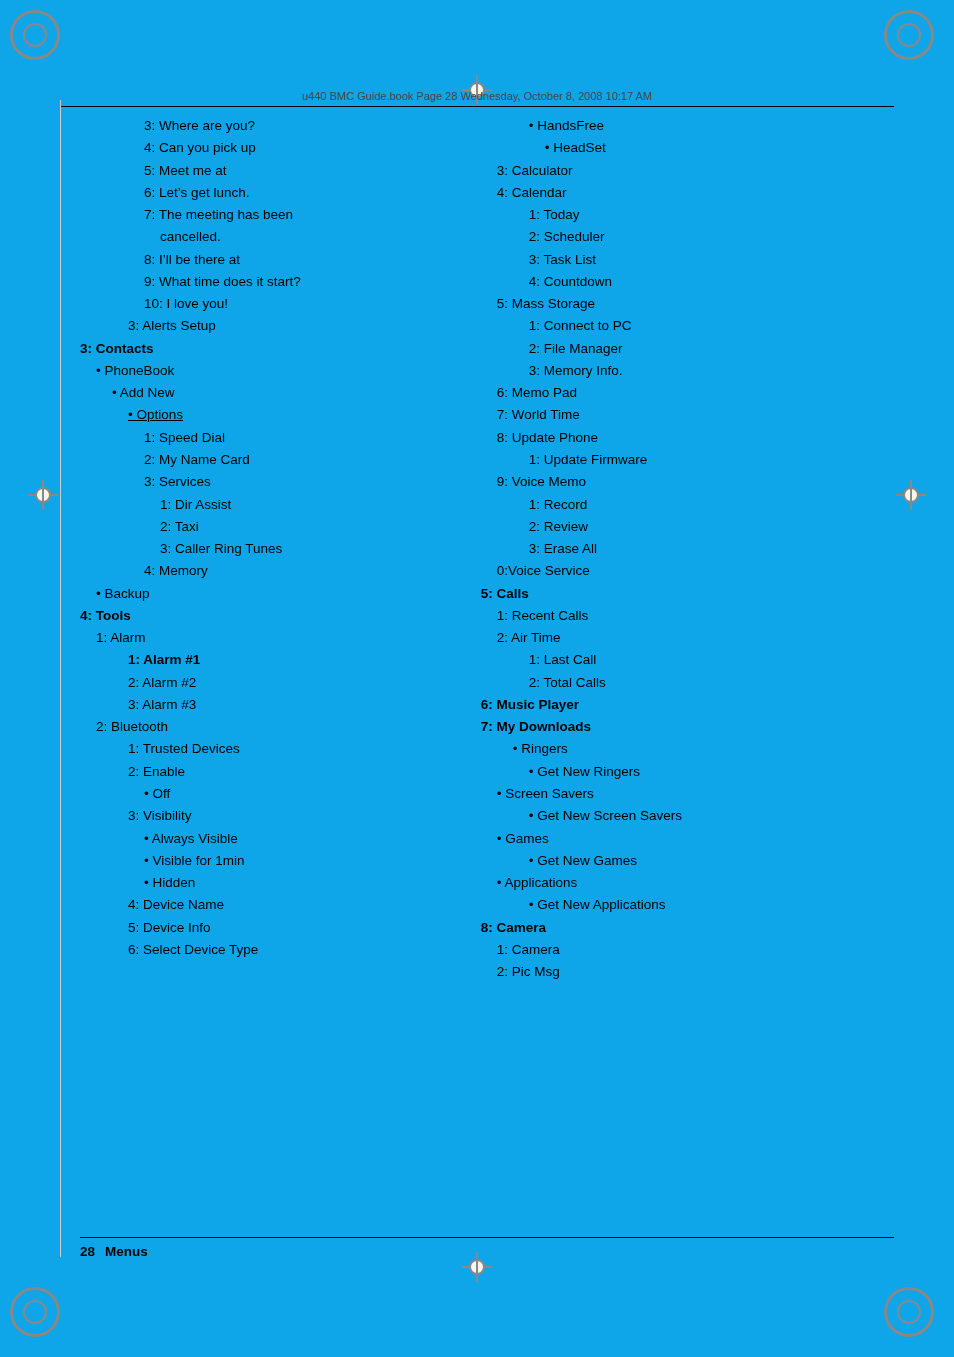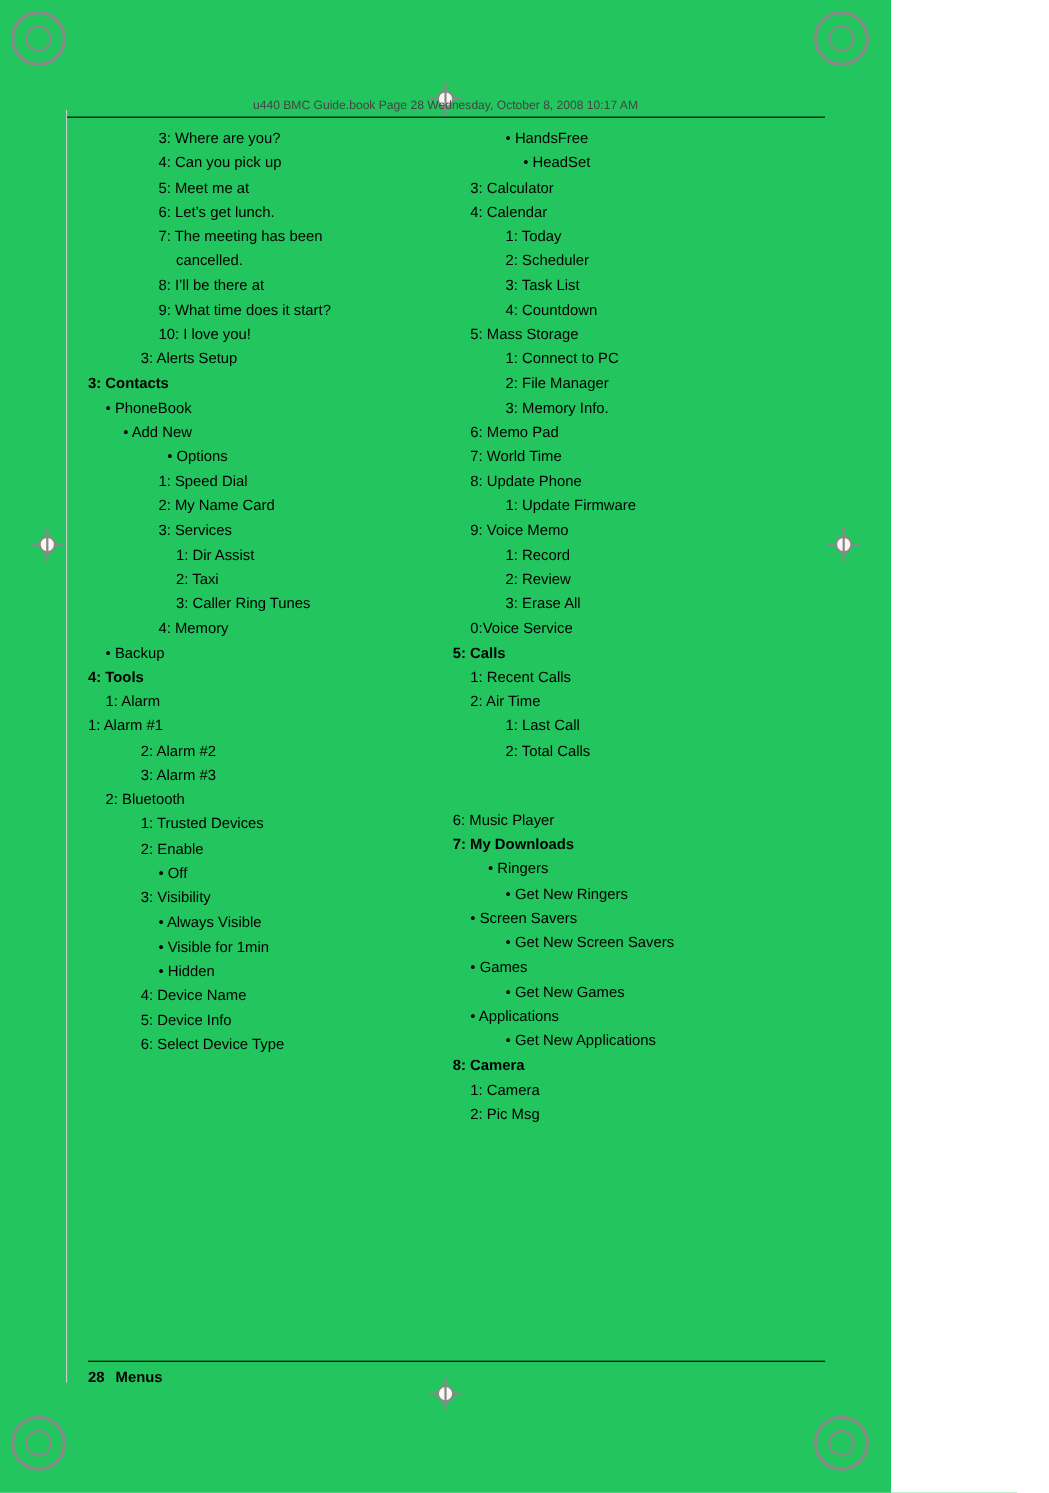--- a/index.html
+++ b/index.html
@@ -12,23 +12,23 @@
       width: 954px;
       min-height: 1357px;
       background: #ffffff;
       font-family: Arial, Helvetica, sans-serif;
       font-size: 14px;
       color: #000000;
       position: relative;
     }
 
     .page-container {
-      width: 810px;
+      width: 954px;
       min-height: 1357px;
-      background: #22c55e;
+      background: #0ea5e9;
       position: relative;
       overflow: hidden;
     }
 
     
     .corner-decoration {
       position: absolute;
       width: 60px;
       height: 60px;
     }
@@ -227,32 +227,32 @@
         <p class="line" style="margin-left: 64px;">6: Let’s get lunch.</p>
         <p class="line" style="margin-left: 64px;">7: The meeting has been</p>
         <p class="line" style="margin-left: 80px;">cancelled.</p>
         <p class="line" style="margin-left: 64px;">8: I’ll be there at</p>
         <p class="line" style="margin-left: 64px;">9: What time does it start?</p>
         <p class="line" style="margin-left: 64px;">10: I love you!</p>
         <p class="line" style="margin-left: 48px;">3: Alerts Setup</p>
         <p class="line" style="margin-left: 0px; font-weight: bold;">3: Contacts</p>
         <p class="line" style="margin-left: 16px;">• PhoneBook</p>
         <p class="line" style="margin-left: 32px;">• Add New</p>
-        <p class="line" style="margin-left: 72px;">• Options</p>
+        <p class="line" style="margin-left: 48px; text-decoration: underline;">• Options</p>
         <p class="line" style="margin-left: 64px;">1: Speed Dial</p>
         <p class="line" style="margin-left: 64px;">2: My Name Card</p>
         <p class="line" style="margin-left: 64px;">3: Services</p>
         <p class="line" style="margin-left: 80px;">1: Dir Assist</p>
         <p class="line" style="margin-left: 80px;">2: Taxi</p>
         <p class="line" style="margin-left: 80px;">3: Caller Ring Tunes</p>
         <p class="line" style="margin-left: 64px;">4: Memory</p>
         <p class="line" style="margin-left: 16px;">• Backup</p>
         <p class="line" style="margin-left: 0px; font-weight: bold;">4: Tools</p>
         <p class="line" style="margin-left: 16px;">1: Alarm</p>
-        <p class="line" style="">1: Alarm #1</p>
+        <p class="line" style="margin-left: 48px; font-weight: bold;">1: Alarm #1</p>
         <p class="line" style="margin-left: 48px;">2: Alarm #2</p>
         <p class="line" style="margin-left: 48px;">3: Alarm #3</p>
         <p class="line" style="margin-left: 16px;">2: Bluetooth</p>
         <p class="line" style="margin-left: 48px;">1: Trusted Devices</p>
         <p class="line" style="margin-left: 48px;">2: Enable</p>
         <p class="line" style="margin-left: 64px;">• Off</p>
         <p class="line" style="margin-left: 48px;">3: Visibility</p>
         <p class="line" style="margin-left: 64px;">• Always Visible</p>
         <p class="line" style="margin-left: 64px;">• Visible for 1min</p>
         <p class="line" style="margin-left: 64px;">• Hidden</p>
@@ -280,21 +280,21 @@
         <p class="line" style="margin-left: 16px;">9: Voice Memo</p>
         <p class="line" style="margin-left: 48px;">1: Record</p>
         <p class="line" style="margin-left: 48px;">2: Review</p>
         <p class="line" style="margin-left: 48px;">3: Erase All</p>
         <p class="line" style="margin-left: 16px;">0:Voice Service</p>
         <p class="line" style="margin-left: 0px; font-weight: bold;">5: Calls</p>
         <p class="line" style="margin-left: 16px;">1: Recent Calls</p>
         <p class="line" style="margin-left: 16px;">2: Air Time</p>
         <p class="line" style="margin-left: 48px;">1: Last Call</p>
         <p class="line" style="margin-left: 48px;">2: Total Calls</p>
-        <p class="line" style="margin-left: 0px; font-weight: normal; margin-top: 41px;">6: Music Player</p>
+        <p class="line" style="margin-left: 0px; font-weight: bold;">6: Music Player</p>
         <p class="line" style="margin-left: 0px; font-weight: bold;">7: My Downloads</p>
         <p class="line" style="margin-left: 32px;">• Ringers</p>
         <p class="line" style="margin-left: 48px;">• Get New Ringers</p>
         <p class="line" style="margin-left: 16px;">• Screen Savers</p>
         <p class="line" style="margin-left: 48px;">• Get New Screen Savers</p>
         <p class="line" style="margin-left: 16px;">• Games</p>
         <p class="line" style="margin-left: 48px;">• Get New Games</p>
         <p class="line" style="margin-left: 16px;">• Applications</p>
         <p class="line" style="margin-left: 48px;">• Get New Applications</p>
         <p class="line" style="margin-left: 0px; font-weight: bold;">8: Camera</p>

